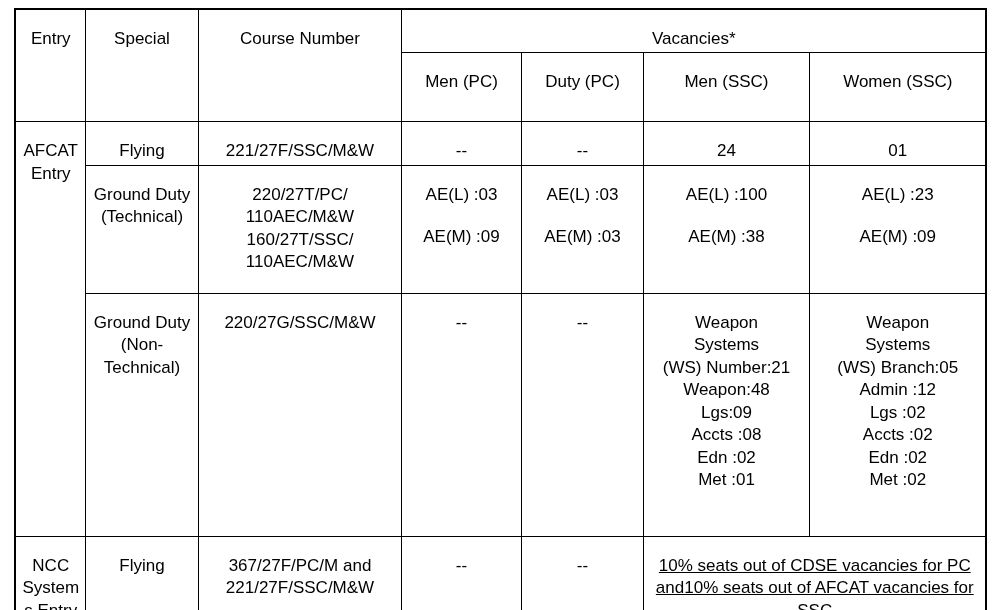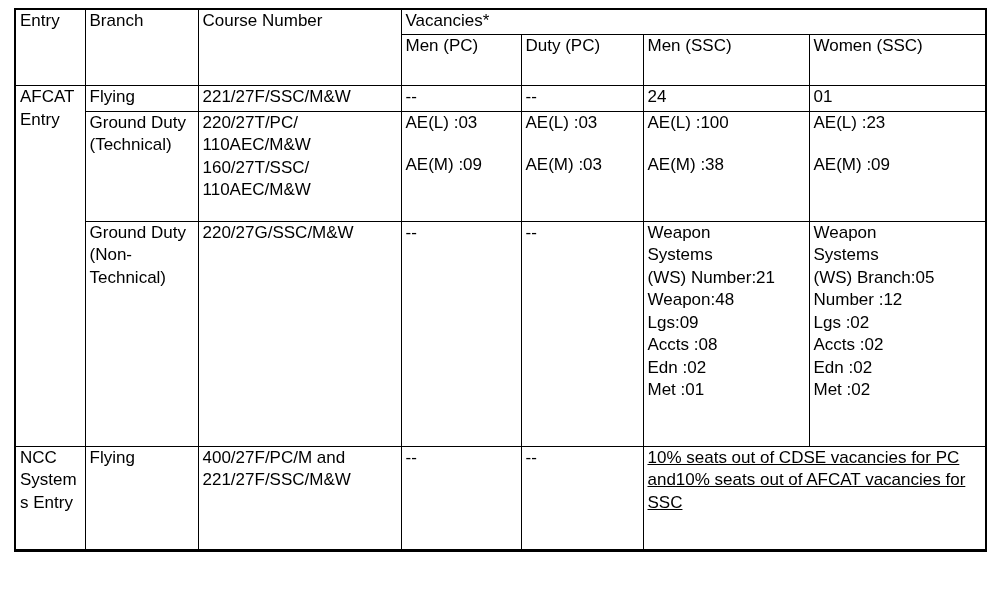--- a/index.html
+++ b/index.html
@@ -21,26 +21,26 @@
     width: 971px;
   }
   table.vac {
     border-collapse: collapse;
     table-layout: fixed;
     width: 971px;
     background: #fff;
   }
   table.vac td, table.vac th {
     border: 1.5px solid #000;
-    padding: 0 3px 2px 4px;
+    padding: 18px 3px 2px 4px;
     vertical-align: top;
     font-size: 17px;
     line-height: 1.32;
     font-weight: normal;
-    text-align: left;
+    text-align: center;
     background: #fff;
     word-wrap: break-word;
     overflow-wrap: break-word;
   }
   table.vac {
     border: 2px solid #000;
   }
   .hdr {
     font-weight: bold;
     text-align: center;
@@ -71,21 +71,21 @@
       <col class="c-branch">
       <col class="c-course">
       <col class="c-menpc">
       <col class="c-womenpc">
       <col class="c-menssc">
       <col class="c-womenssc">
     </colgroup>
     <thead>
       <tr>
         <td class="hdr" rowspan="2" style="height:34px;">Entry</td>
-        <td class="hdr" rowspan="2">Branch</td>
+        <td class="hdr" rowspan="2">Special</td>
         <td class="hdr" rowspan="2">Course Number</td>
         <td class="hdr" colspan="4">Vacancies*</td>
       </tr>
       <tr>
         <td class="hdr" style="height:48px;">Men (PC)</td>
         <td class="hdr">Duty (PC)</td>
         <td class="hdr">Men (SSC)</td>
         <td class="hdr">Women (SSC)</td>
       </tr>
     </thead>
@@ -143,33 +143,33 @@
           <span>Weapon:48</span><br>
           <span>Lgs:09</span><br>
           <span>Accts :08</span><br>
           <span>Edn :02</span><br>
           <span>Met :01</span>
         </td>
         <td class="b">
           <span>Weapon</span><br>
           <span>Systems</span><br>
           <span>(WS) Branch:05</span><br>
-          <span>Number :12</span><br>
+          <span>Admin :12</span><br>
           <span>Lgs :02</span><br>
           <span>Accts :02</span><br>
           <span>Edn :02</span><br>
           <span>Met :02</span>
         </td>
       </tr>
 
       <tr>
         <td class="thickbottom" style="height:100px;">NCC Systems Entry</td>
         <td class="b thickbottom">Flying</td>
         <td class="thickbottom">
-          <span>400/27F/PC/M and</span><br>
+          <span>367/27F/PC/M and</span><br>
           <span>221/27F/SSC/M&amp;W</span>
         </td>
         <td class="dash thickbottom">--</td>
         <td class="dash thickbottom">--</td>
         <td class="just thickbottom" colspan="2">10% seats out of CDSE vacancies for PC and10% seats out of AFCAT vacancies for SSC</td>
       </tr>
 
     </tbody>
   </table>
 </div>

